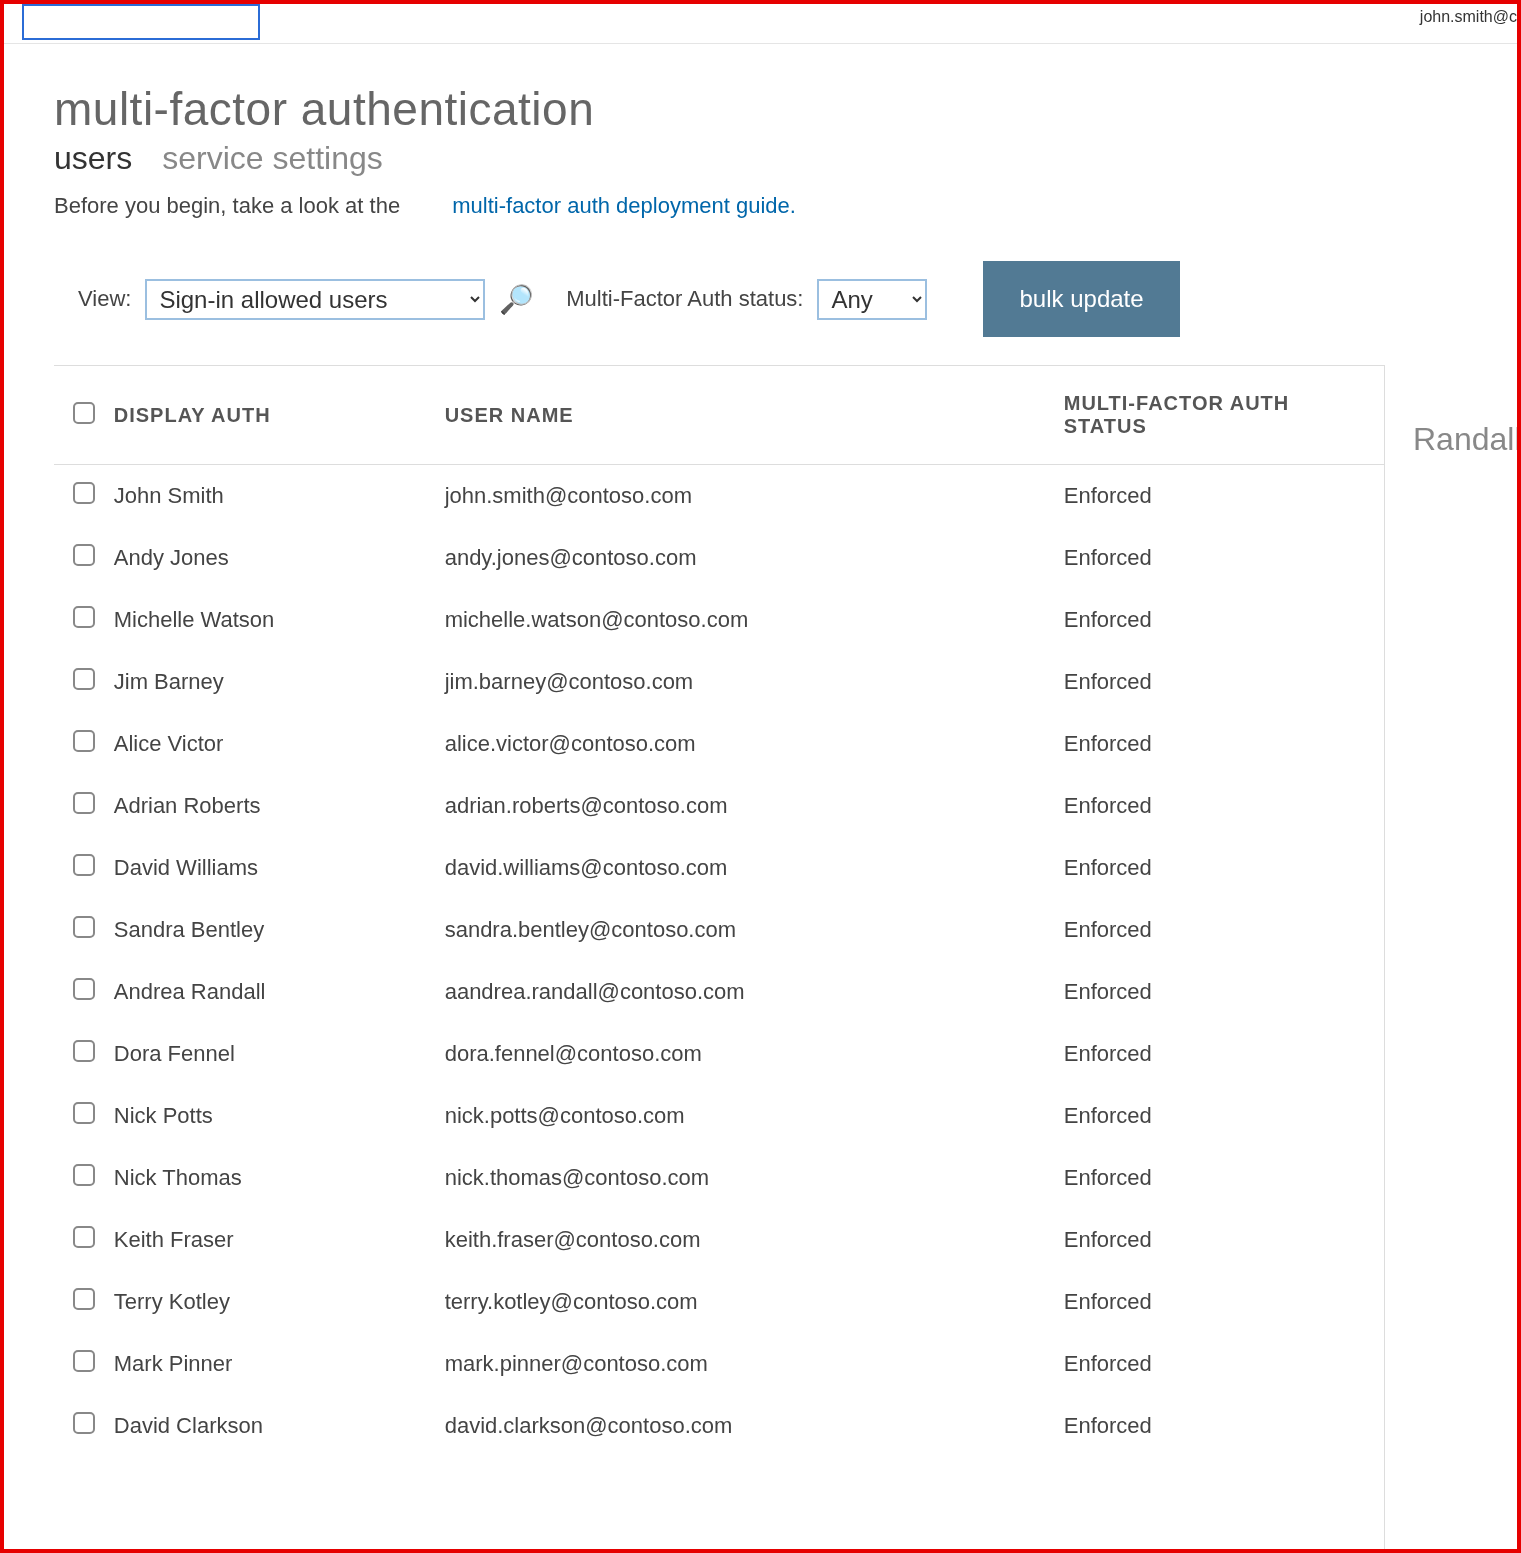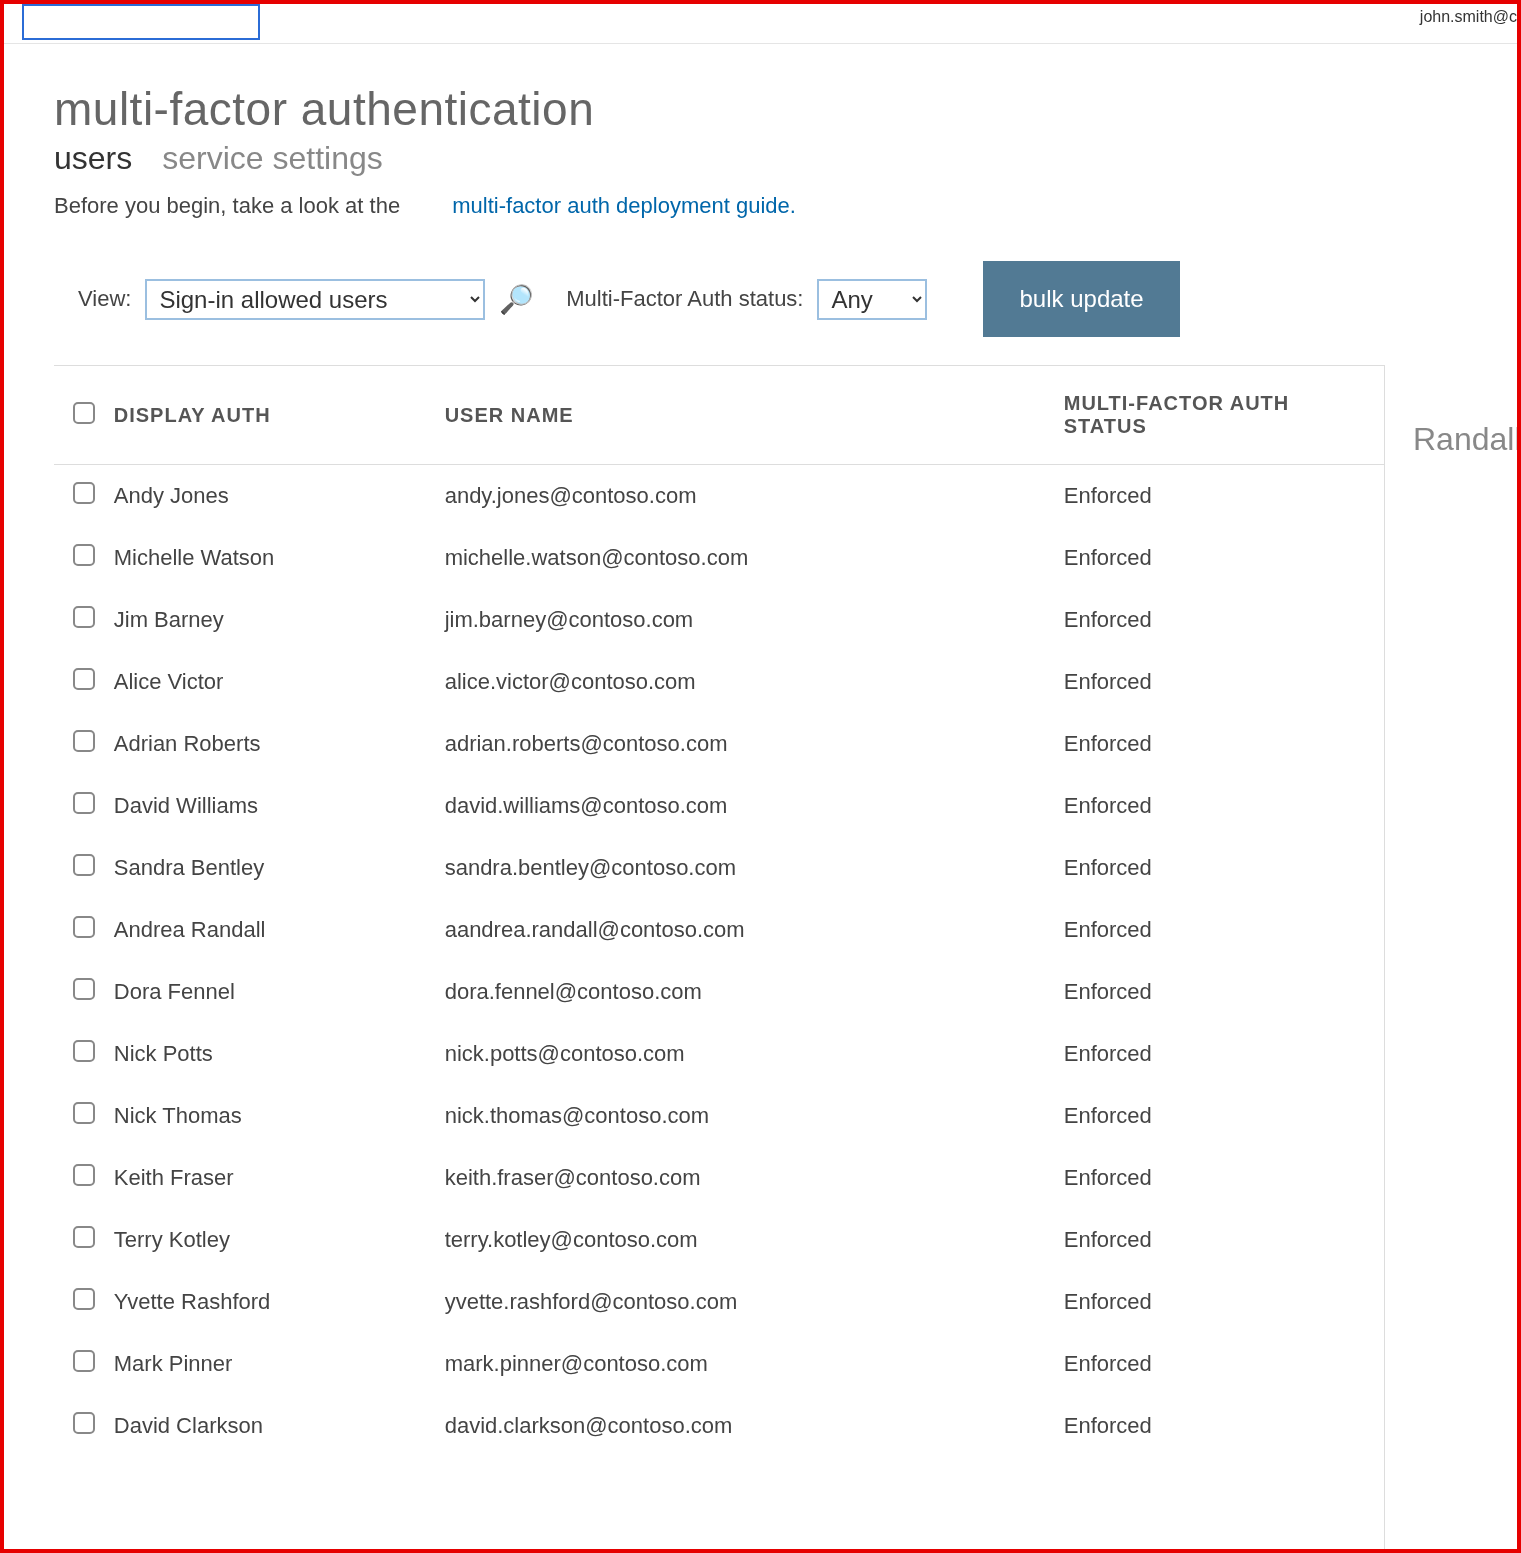--- a/index.html
+++ b/index.html
@@ -206,20 +206,26 @@
             <tr>
               <th class="col-check"><span class="cb"></span></th>
               <th class="col-dn">DISPLAY AUTH</th>
               <th class="col-un">USER NAME</th>
               <th class="col-status">MULTI-FACTOR AUTH STATUS</th>
             </tr>
           </thead>
           <tbody id="user-rows">
               <tr>
                 <td class="col-check"><span class="cb"></span></td>
+                <td class="col-dn">John Smith</td>
+                <td class="col-un">john.smith@contoso.com</td>
+                <td class="col-status">Enforced</td>
+              </tr>
+              <tr>
+                <td class="col-check"><span class="cb"></span></td>
                 <td class="col-dn">Andy Jones</td>
                 <td class="col-un">andy.jones@contoso.com</td>
                 <td class="col-status">Enforced</td>
               </tr>
               <tr>
                 <td class="col-check"><span class="cb"></span></td>
                 <td class="col-dn">Michelle Watson</td>
                 <td class="col-un">michelle.watson@contoso.com</td>
                 <td class="col-status">Enforced</td>
               </tr>
@@ -280,26 +286,20 @@
               <tr>
                 <td class="col-check"><span class="cb"></span></td>
                 <td class="col-dn">Keith Fraser</td>
                 <td class="col-un">keith.fraser@contoso.com</td>
                 <td class="col-status">Enforced</td>
               </tr>
               <tr>
                 <td class="col-check"><span class="cb"></span></td>
                 <td class="col-dn">Terry Kotley</td>
                 <td class="col-un">terry.kotley@contoso.com</td>
-                <td class="col-status">Enforced</td>
-              </tr>
-              <tr>
-                <td class="col-check"><span class="cb"></span></td>
-                <td class="col-dn">Yvette Rashford</td>
-                <td class="col-un">yvette.rashford@contoso.com</td>
                 <td class="col-status">Enforced</td>
               </tr>
               <tr>
                 <td class="col-check"><span class="cb"></span></td>
                 <td class="col-dn">Mark Pinner</td>
                 <td class="col-un">mark.pinner@contoso.com</td>
                 <td class="col-status">Enforced</td>
               </tr>
               <tr>
                 <td class="col-check"><span class="cb"></span></td>

